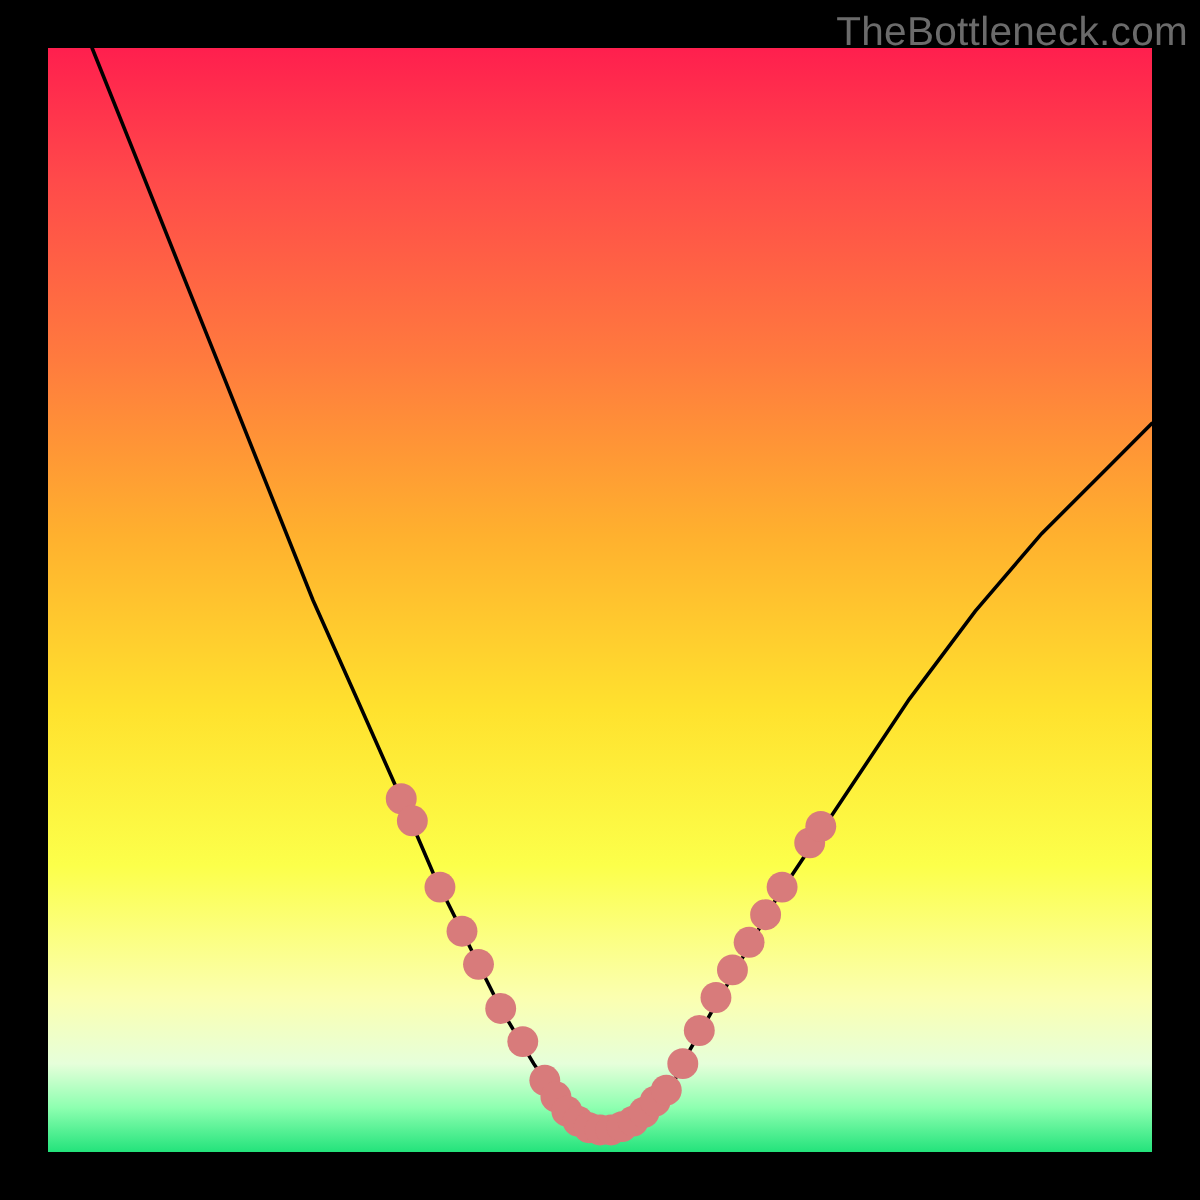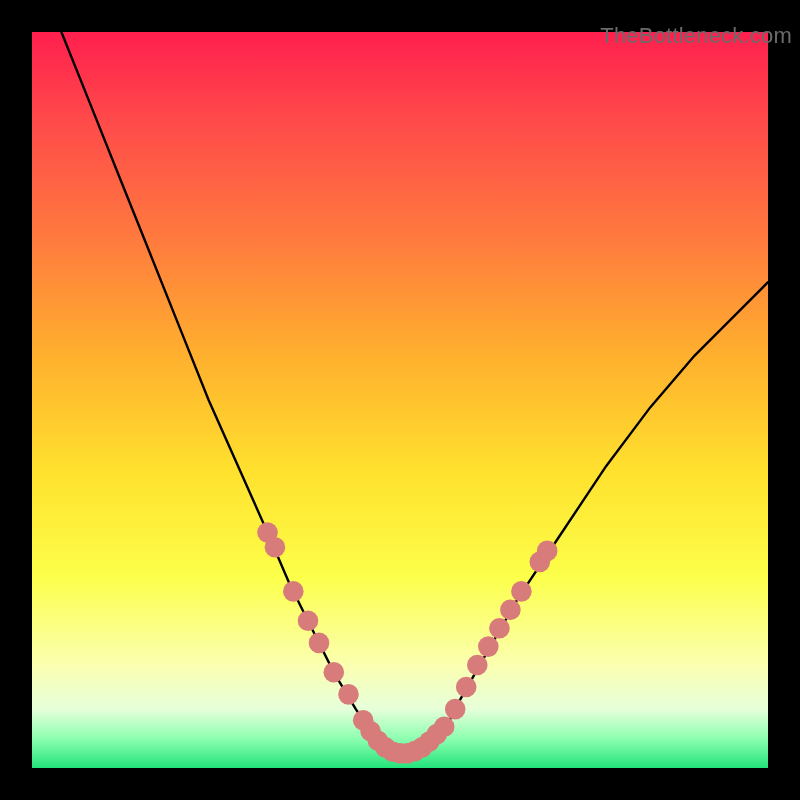--- a/index.html
+++ b/index.html
@@ -34,24 +34,24 @@
       #ffe22e 60%,
       #fcff4a 74%,
       #fbffb0 86%,
       #e6ffda 92%,
       #8dffb0 96%,
       #23e37b 100%
     );
   }
   .watermark {
     position: absolute;
-    top: 23px;
+    top: 6px;
     right: 8px;
     color: #6b6b6b;
-    font-size: 22px;
+    font-size: 27px;
     letter-spacing: 0.2px;
     font-weight: 500;
     user-select: none;
   }
   svg.curve {
     position: absolute;
     top: 0;
     left: 0;
     width: 736px;
     height: 736px;

